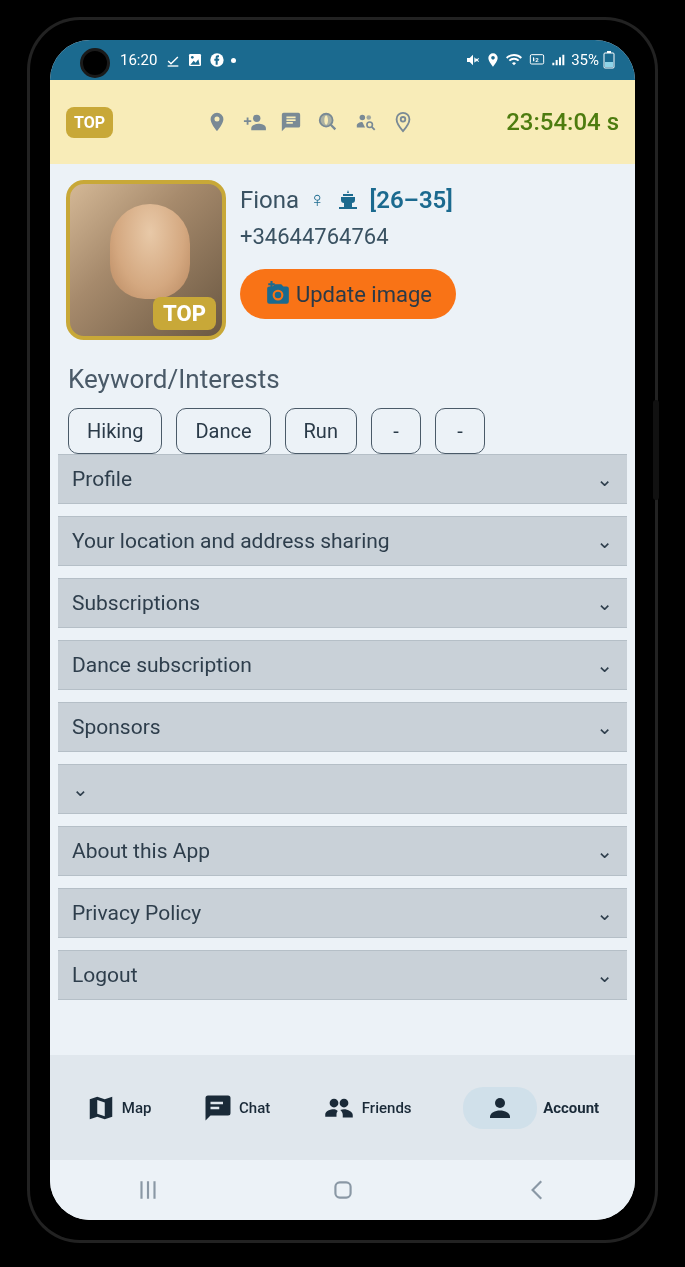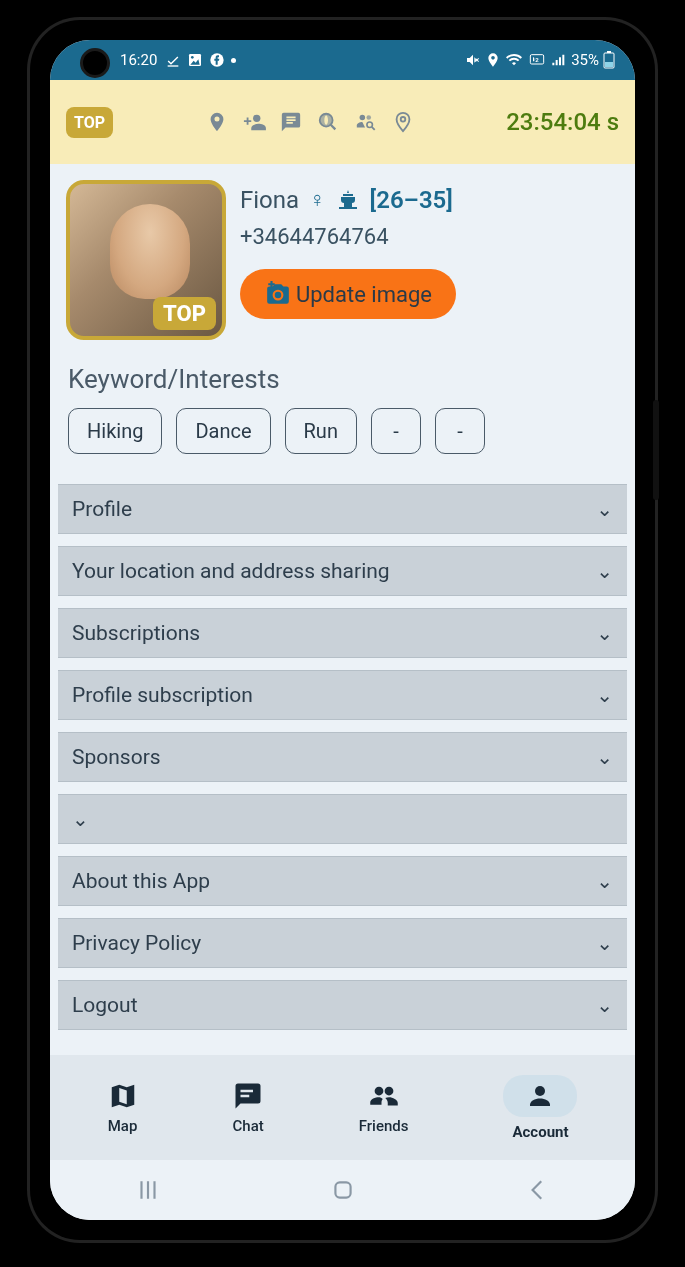--- a/index.html
+++ b/index.html
@@ -32,26 +32,26 @@
 .gender-icon { color: #1b6a8f; font-size: 22px; }
 .cake-icon { color: #1b6a8f; font-size: 22px; }
 .age-range { color: #1b6a8f; font-weight: 600; }
 .phone-num { font-size: 22px; color: #3a5262; }
 .update-btn { background: #f97316; border: none; border-radius: 26px; padding: 12px 24px; display: inline-flex; align-items: center; gap: 4px; font-size: 22px; color: #2a3a48; cursor: pointer; width: fit-content; margin-top: 10px; }
 
 .section-title { font-size: 26px; color: #4a5a68; margin: 24px 0 14px 10px; }
 .chips { display: flex; gap: 14px; padding: 0 10px; overflow-x: auto; }
 .chip { border: 1.5px solid #4a5a68; border-radius: 10px; padding: 10px 18px; font-size: 20px; color: #2a3a48; background: transparent; cursor: pointer; white-space: nowrap; min-width: 50px; text-align: center; }
 
-.acc-list { margin-top: 30px; display: flex; flex-direction: column; gap: 12px; }
+.acc-list { display: flex; flex-direction: column; gap: 12px; }
 .acc-item { background: #c9d1d8; padding: 12px 14px; display: flex; justify-content: space-between; align-items: center; font-size: 21px; color: #2e3e4c; cursor: pointer; border-top: 1px solid #b5bfc7; border-bottom: 1px solid #b5bfc7; }
 .chevron { font-size: 20px; color: #2e3e4c; }
 
 .bottom-nav { height: 105px; background: #e0e7ed; display: flex; justify-content: space-around; align-items: center; padding: 0 10px; }
-.nav-item { display: flex; flex-direction: column; align-items: center; gap: 6px; cursor: pointer; padding: 8px 16px; border-radius: 22px; }
+.nav-item { display: flex; align-items: center; gap: 6px; cursor: pointer; padding: 8px 16px; border-radius: 22px; }
 .nav-item.active .nav-icon-wrap { background: #d0e0ea; padding: 6px 22px; border-radius: 20px; }
 .nav-icon-wrap { display: flex; align-items: center; justify-content: center; }
 .nav-label { font-size: 15px; color: #1a2a38; font-weight: 500; }
 .nav-item.active .nav-label { font-weight: 700; }
 
 .sys-nav { height: 60px; background: #ecf2f7; display: flex; justify-content: space-around; align-items: center; }
 .sys-btn { color: #8a98a5; cursor: pointer; }
 
 svg { display: block; }
 </style>
@@ -189,21 +189,21 @@
           </div>
         <div class="acc-item">
             <span>Your location and address sharing</span>
             <span class="chevron">⌄</span>
           </div>
         <div class="acc-item">
             <span>Subscriptions</span>
             <span class="chevron">⌄</span>
           </div>
         <div class="acc-item">
-            <span>Profile subscription</span>
+            <span>Dance subscription</span>
             <span class="chevron">⌄</span>
           </div>
         <div class="acc-item">
             <span>Sponsors</span>
             <span class="chevron">⌄</span>
           </div>
         <div class="acc-item">
             <span class="chevron">⌄</span>
           </div>
         <div class="acc-item">

